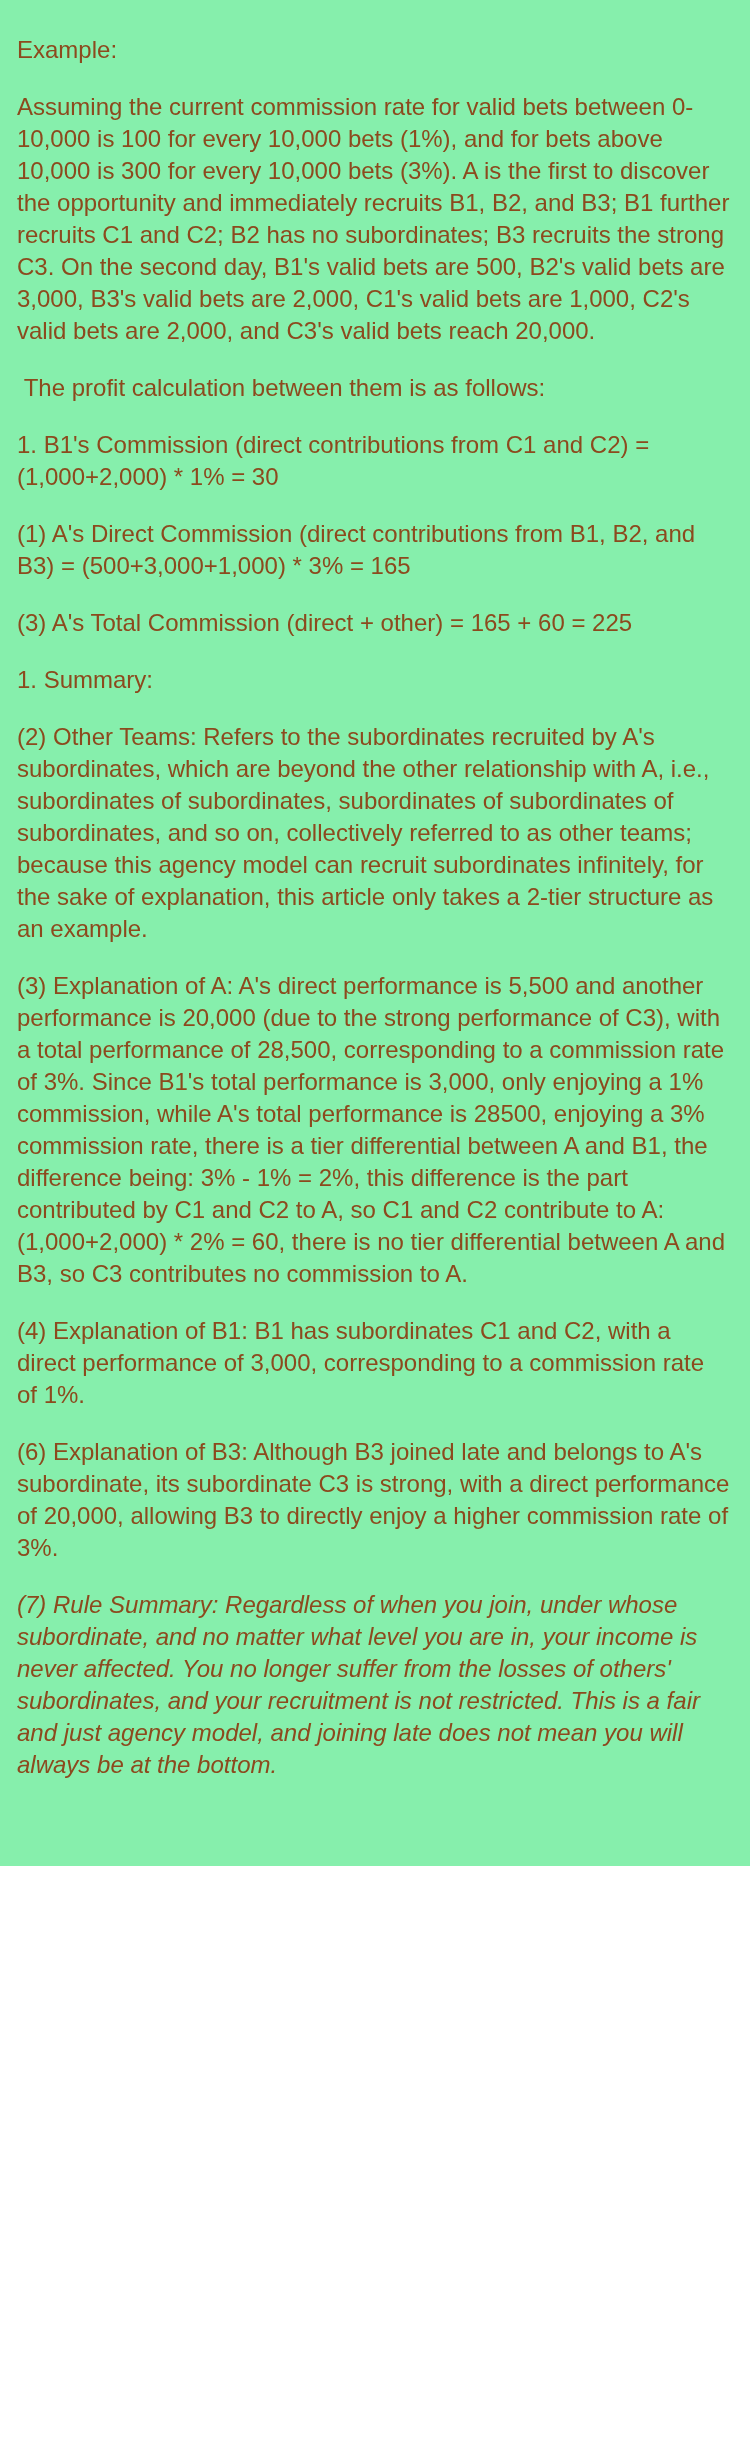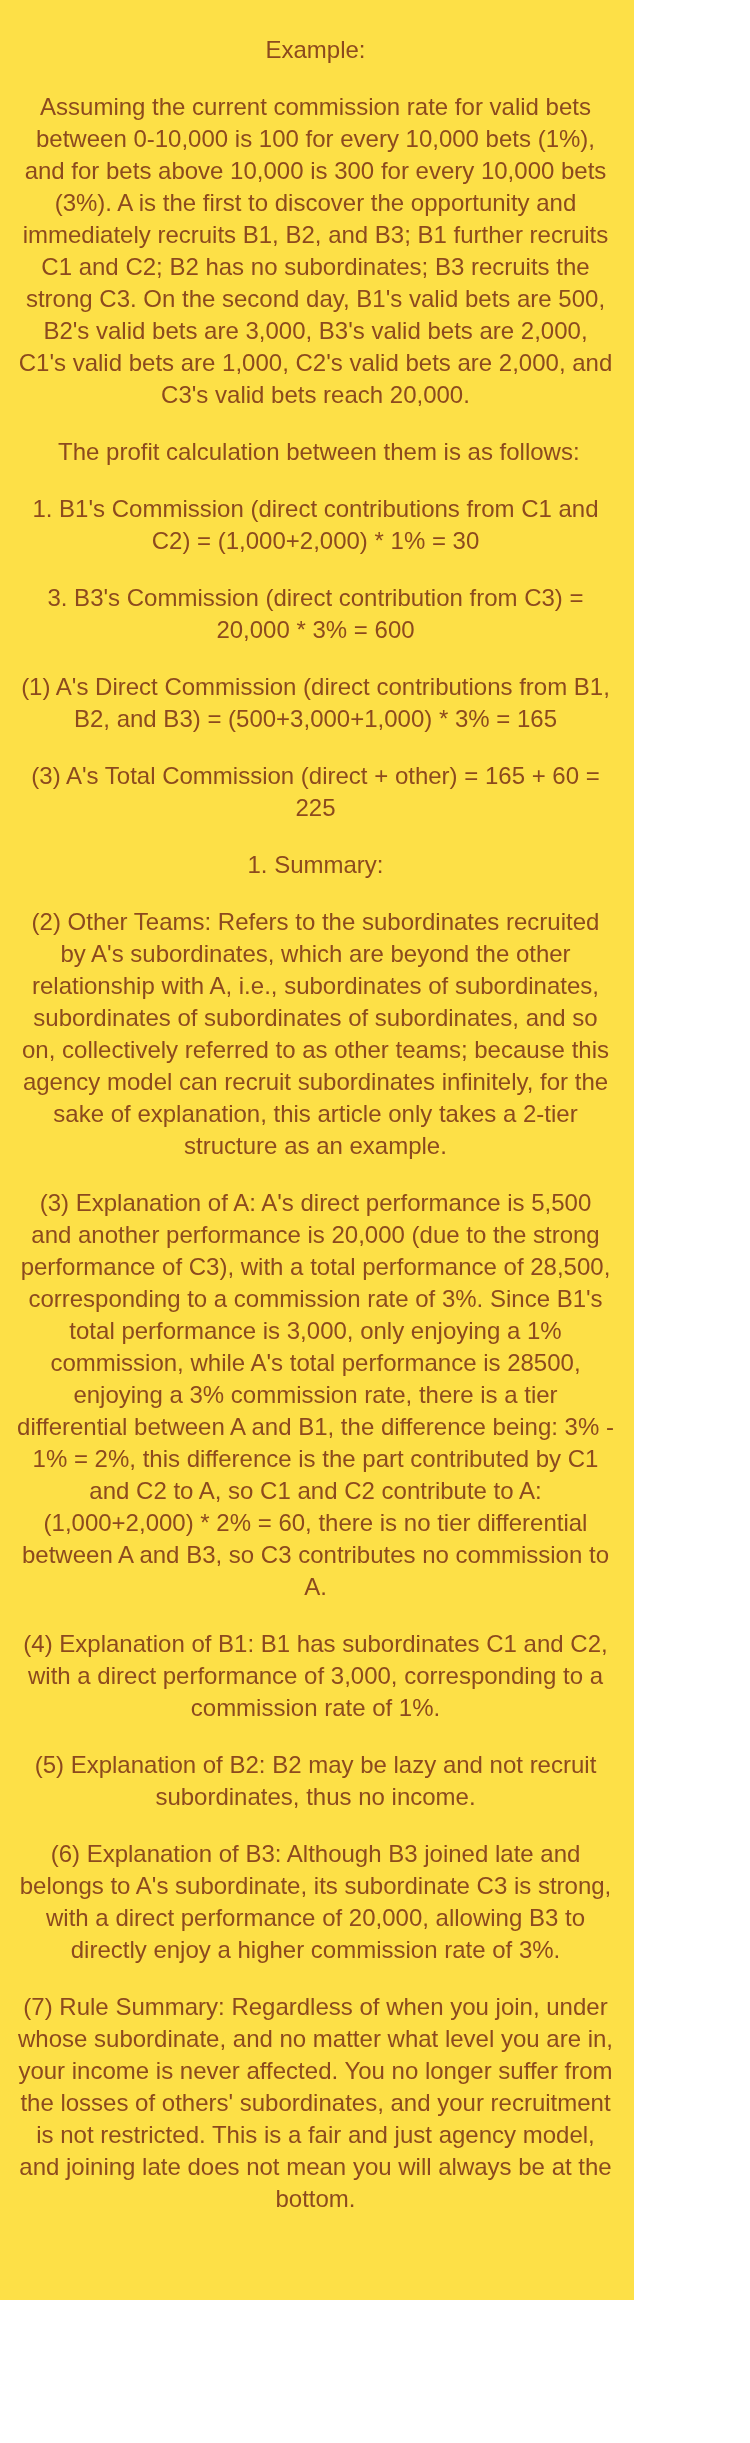--- a/index.html
+++ b/index.html
@@ -7,51 +7,49 @@
     padding: 0;
     background: #ffffff;
   }
   body {
     width: 750px;
     min-height: 2443px;
     box-sizing: border-box;
   }
   .doc {
     box-sizing: border-box;
-    width: 634px;
+    width: 750px;
     padding: 34px 20px 80px 17px;
     font-family: "Liberation Sans", sans-serif;
     font-size: 24px;
     line-height: 32px;
     color: #8c4a1e;
-    background: #fde047;
-    text-align: center;
+    background: #86efac;
   }
   .doc p {
     margin: 0 0 25px 0;
     white-space: pre-wrap; 
     word-wrap: break-word;
   }
   .doc p:last-child {
     margin-bottom: 5px;
+    font-style: italic;
   }
 </style>
 </head>
 <body>
 
 <main class="doc">
   <div id="doc-body" style="color: rgb(140, 74, 30);">
       <p>Example:</p>
       <p>Assuming the current commission rate for valid bets between 0-10,000 is 100 for every 10,000 bets (1%), and for bets above 10,000 is 300 for every 10,000 bets (3%). A is the first to discover the opportunity and immediately recruits B1, B2, and B3; B1 further recruits C1 and C2; B2 has no subordinates; B3 recruits the strong C3. On the second day, B1's valid bets are 500, B2's valid bets are 3,000, B3's valid bets are 2,000, C1's valid bets are 1,000, C2's valid bets are 2,000, and C3's valid bets reach 20,000.</p>
       <p> The profit calculation between them is as follows:</p>
       <p>1. B1's Commission (direct contributions from C1 and C2) = (1,000+2,000) * 1% = 30</p>
-      <p>3. B3's Commission (direct contribution from C3) = 20,000 * 3% = 600</p>
       <p>(1) A's Direct Commission (direct contributions from B1, B2, and B3) = (500+3,000+1,000) * 3% = 165</p>
       <p>(3) A's Total Commission (direct + other) = 165 + 60 = 225</p>
       <p>1. Summary:</p>
       <p>(2) Other Teams: Refers to the subordinates recruited by A's subordinates, which are beyond the other relationship with A, i.e., subordinates of subordinates, subordinates of subordinates of subordinates, and so on, collectively referred to as other teams; because this agency model can recruit subordinates infinitely, for the sake of explanation, this article only takes a 2-tier structure as an example.</p>
       <p>(3) Explanation of A: A's direct performance is 5,500 and another performance is 20,000 (due to the strong performance of C3), with a total performance of 28,500, corresponding to a commission rate of 3%. Since B1's total performance is 3,000, only enjoying a 1% commission, while A's total performance is 28500, enjoying a 3% commission rate, there is a tier differential between A and B1, the difference being: 3% - 1% = 2%, this difference is the part contributed by C1 and C2 to A, so C1 and C2 contribute to A: (1,000+2,000) * 2% = 60, there is no tier differential between A and B3, so C3 contributes no commission to A.</p>
       <p>(4) Explanation of B1: B1 has subordinates C1 and C2, with a direct performance of 3,000, corresponding to a commission rate of 1%.</p>
-      <p>(5) Explanation of B2: B2 may be lazy and not recruit subordinates, thus no income.</p>
       <p>(6) Explanation of B3: Although B3 joined late and belongs to A's subordinate, its subordinate C3 is strong, with a direct performance of 20,000, allowing B3 to directly enjoy a higher commission rate of 3%.</p>
       <p>(7) Rule Summary: Regardless of when you join, under whose subordinate, and no matter what level you are in, your income is never affected. You no longer suffer from the losses of others' subordinates, and your recruitment is not restricted. This is a fair and just agency model, and joining late does not mean you will always be at the bottom.</p>
     </div>
 </main>
 
 </body></html>

